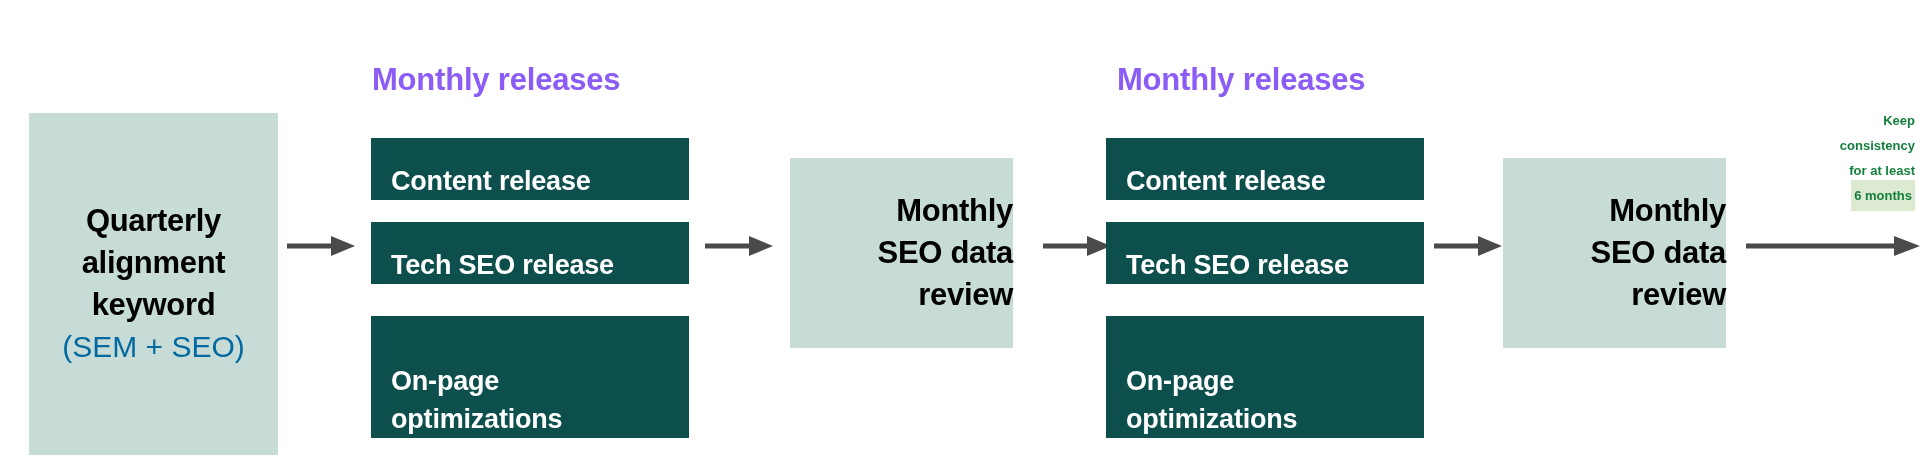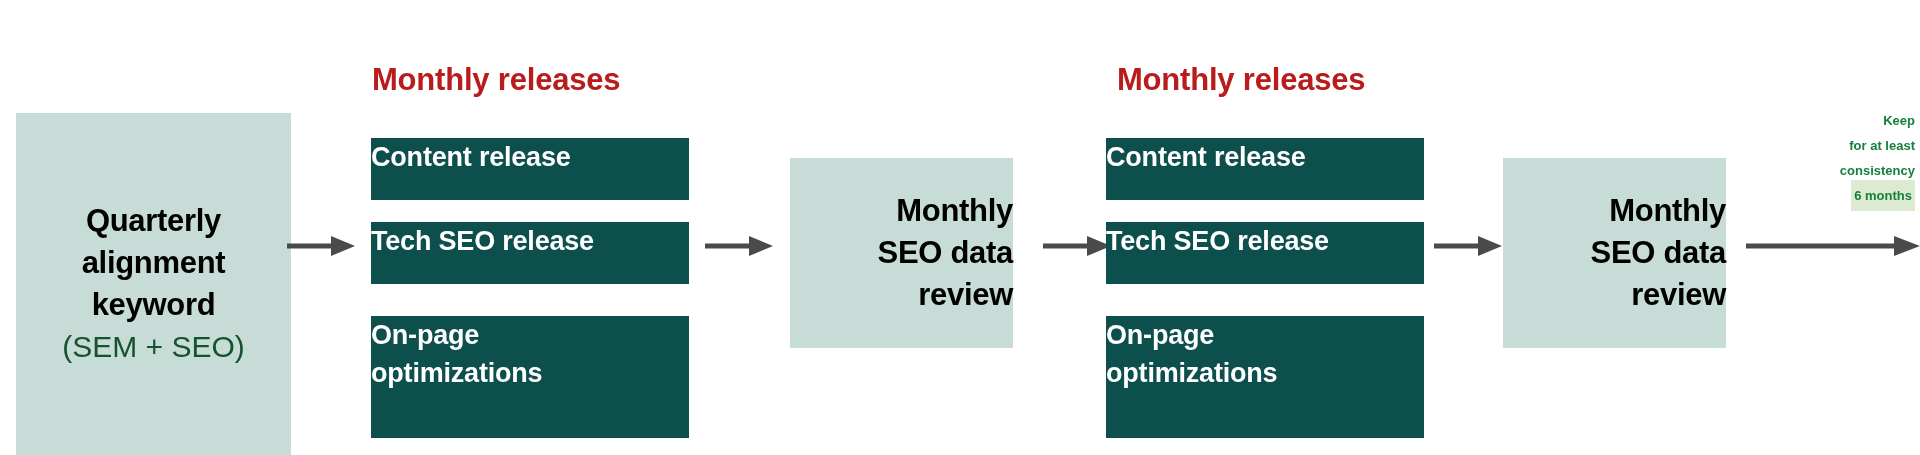--- a/index.html
+++ b/index.html
@@ -40,49 +40,50 @@
     font-weight: bold;
     font-size: 31px;
     line-height: 42px;
     letter-spacing: -0.3px;
     color: #000000;
   }
   .sage-sub {
     font-weight: normal;
     font-size: 30px;
     line-height: 42px;
-    color: #14532d;
+    color: #0369a1;
   }
 
   
   .teal-bar {
     background: #0d4f4c;
     color: #ffffff;
     display: flex;
     flex-direction: column;
-    justify-content: flex-start;
+    justify-content: flex-end;
     align-items: flex-start;
+    padding-left: 20px;
     box-sizing: border-box;
   }
   .teal-label {
     font-weight: bold;
     font-size: 27px;
     line-height: 38px;
     letter-spacing: -0.2px;
     color: #ffffff;
     white-space: nowrap;
   }
 
   
   .group-heading {
     font-weight: bold;
     font-size: 31px;
     line-height: 36px;
     letter-spacing: -0.2px;
-    color: #b91c1c;
+    color: #8b5cf6;
     white-space: nowrap;
   }
 
   
   .arrow { position: absolute; }
   .arrow svg { display: block; }
 
   
   .note {
     text-align: right;
@@ -94,21 +95,21 @@
   .note .hl {
     background: #dbead0;
     padding: 8px 3px;
   }
 </style>
 </head>
 <body>
 
 <div class="canvas">
 
-  <div class="node sage-box centered" style="left:16px; top:113px; width:275px; height:342px;">
+  <div class="node sage-box centered" style="left:29px; top:113px; width:249px; height:342px;">
     <div class="sage-title">Quarterly</div>
     <div class="sage-title">alignment</div>
     <div class="sage-title">keyword</div>
     <div class="sage-sub">(SEM + SEO)</div>
   </div>
 
   <div class="arrow" style="left:287px; top:234px;">
     <svg width="68" height="24" viewBox="0 0 68 24">
       <line x1="0" y1="12" x2="48" y2="12" stroke="#4a4a4a" stroke-width="5"></line>
       <polygon points="44,2 68,12 44,22" fill="#4a4a4a"></polygon>
@@ -173,22 +174,22 @@
   </div>
 
   <div class="node sage-box leftal" style="left:1503px; top:158px; width:223px; height:190px; padding-left:24px;">
     <div class="sage-title">Monthly</div>
     <div class="sage-title">SEO data</div>
     <div class="sage-title">review</div>
   </div>
 
   <div class="node note" style="left:1690px; top:108px; width:225px;">
     <div>Keep</div>
+    <div>consistency</div>
     <div>for at least</div>
-    <div>consistency</div>
     <div>
       <span class="hl">6 months</span>
     </div>
   </div>
 
   <div class="arrow" style="left:1746px; top:234px;">
     <svg width="174" height="24" viewBox="0 0 174 24">
       <line x1="0" y1="12" x2="152" y2="12" stroke="#4a4a4a" stroke-width="5"></line>
       <polygon points="148,2 174,12 148,22" fill="#4a4a4a"></polygon>
     </svg>

